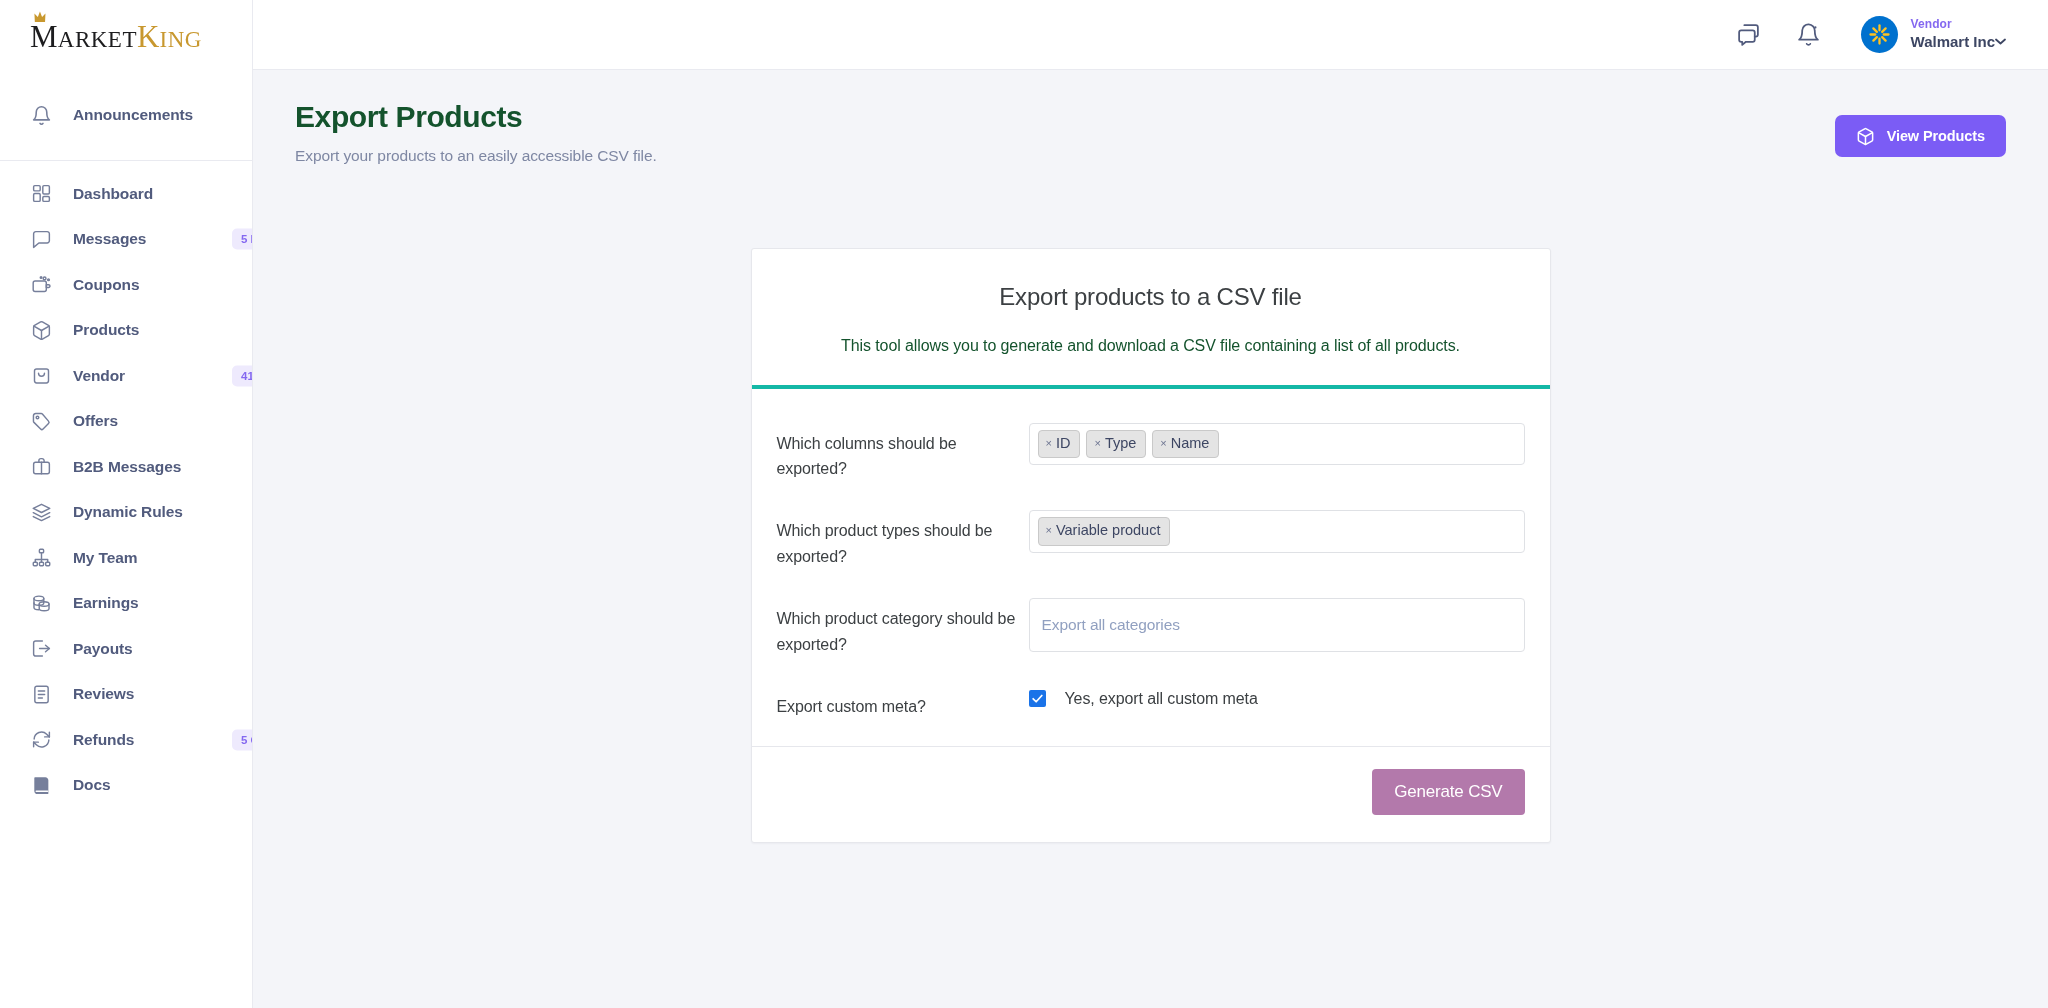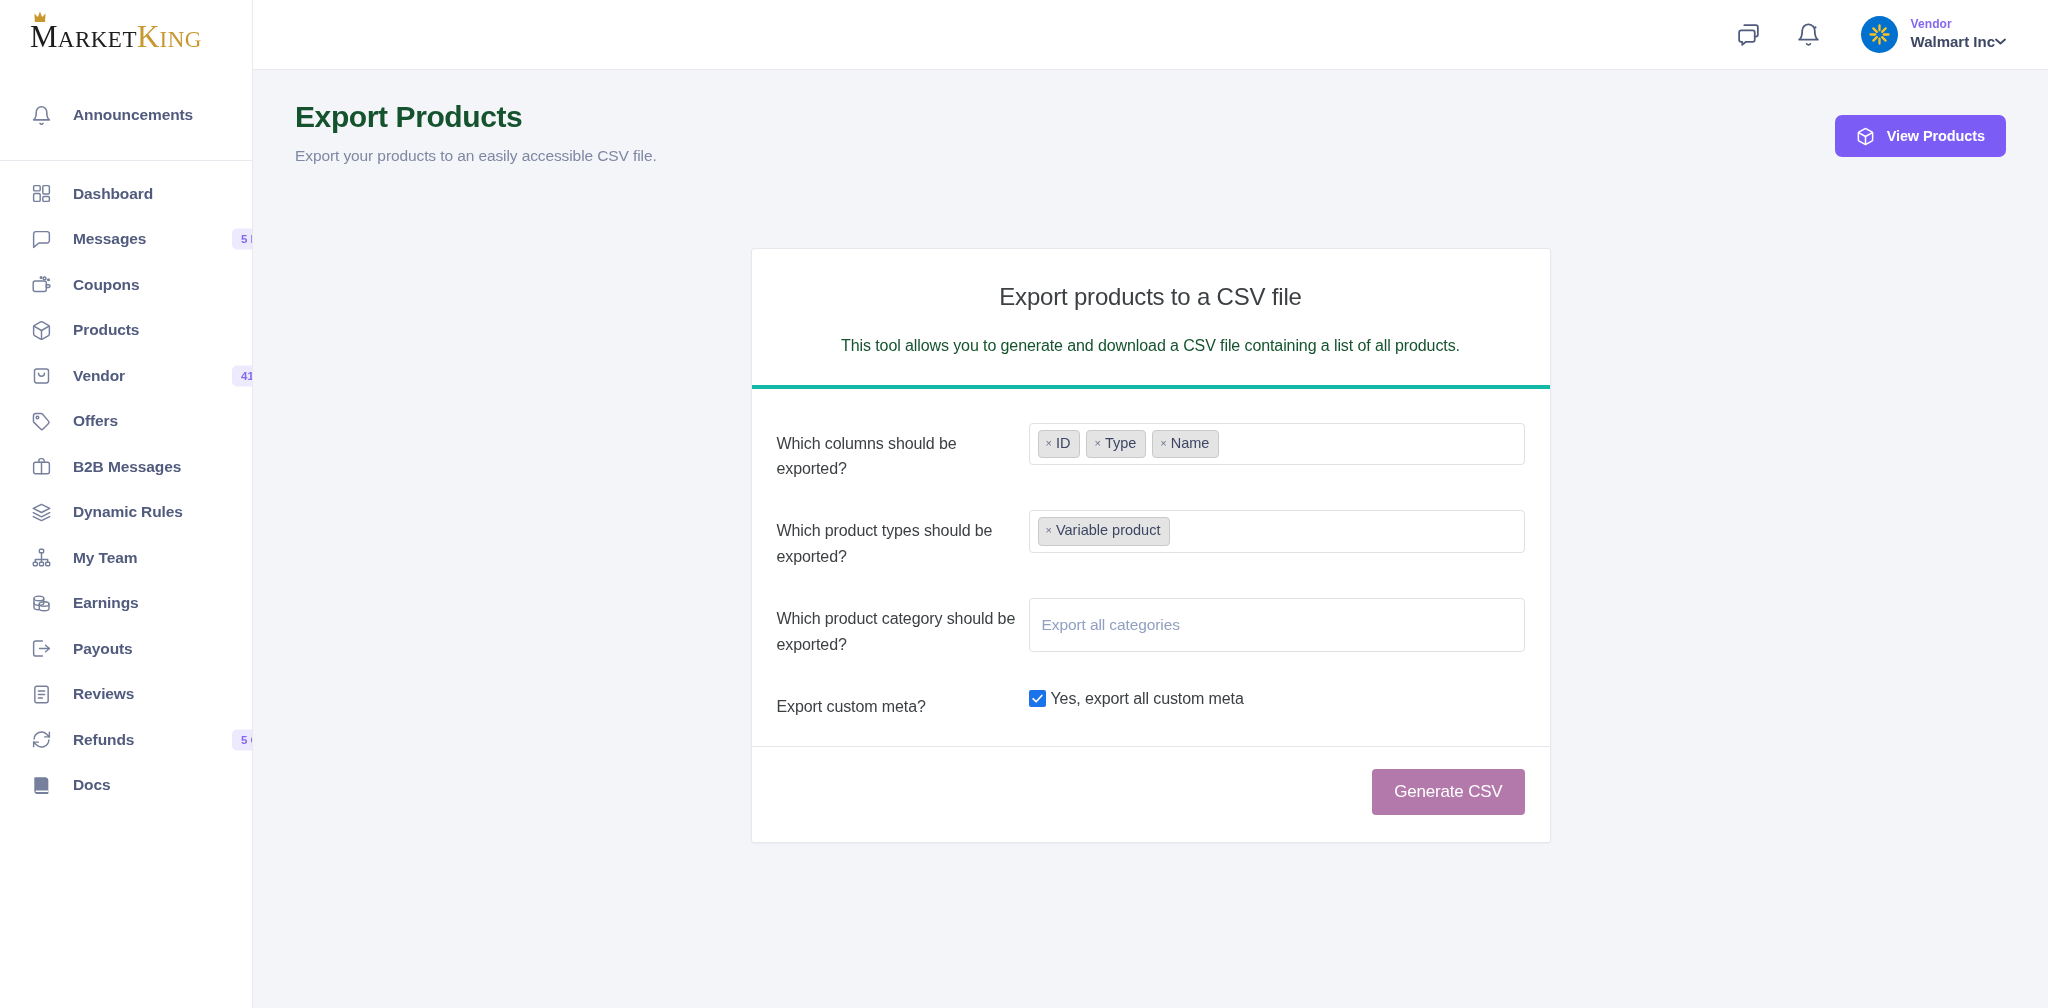--- a/index.html
+++ b/index.html
@@ -227,21 +227,21 @@
   .placeholder-box {
     border: 1px solid #dfe1e5;
     border-radius: 4px;
     height: 54px;
     display: flex; align-items: center;
     padding: 0 12px;
     background: #ffffff;
   }
   .placeholder-text { font-size: 15.5px; color: #91a0c0; letter-spacing: -0.1px; }
 
-  .check-row { display: flex; align-items: center; gap: 5px; padding-top: 4px; }
+  .check-row { display: flex; align-items: center; gap: 19px; padding-top: 4px; }
   .cbox {
     width: 17px; height: 17px; min-width: 17px;
     background: #1a73e8;
     border-radius: 2px;
     display: flex; align-items: center; justify-content: center;
     cursor: pointer;
   }
   .cbox svg { width: 13px; height: 13px; display: block; }
   .check-label { font-size: 16px; color: #3c4043; letter-spacing: -0.1px; }
 

